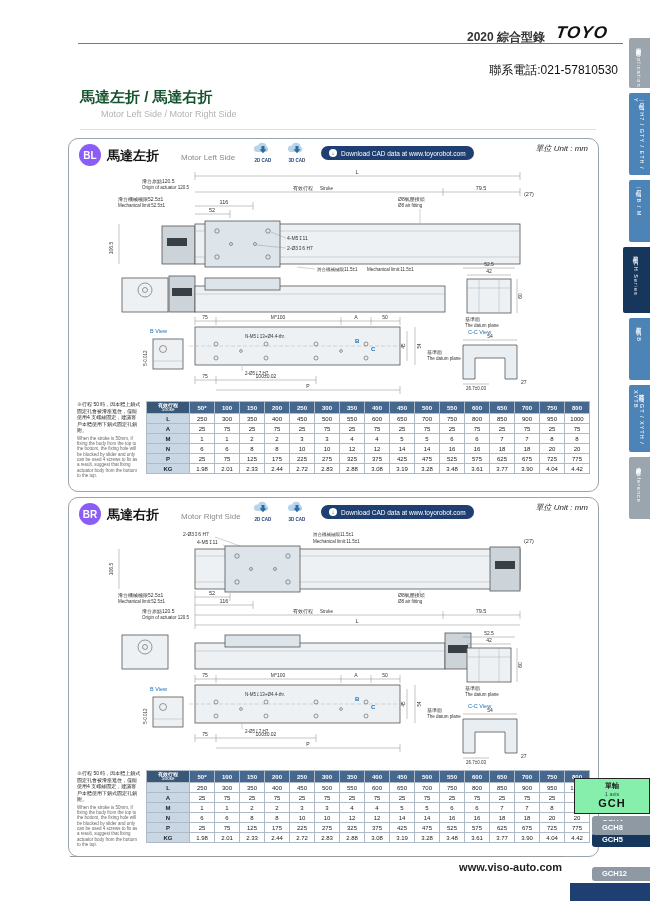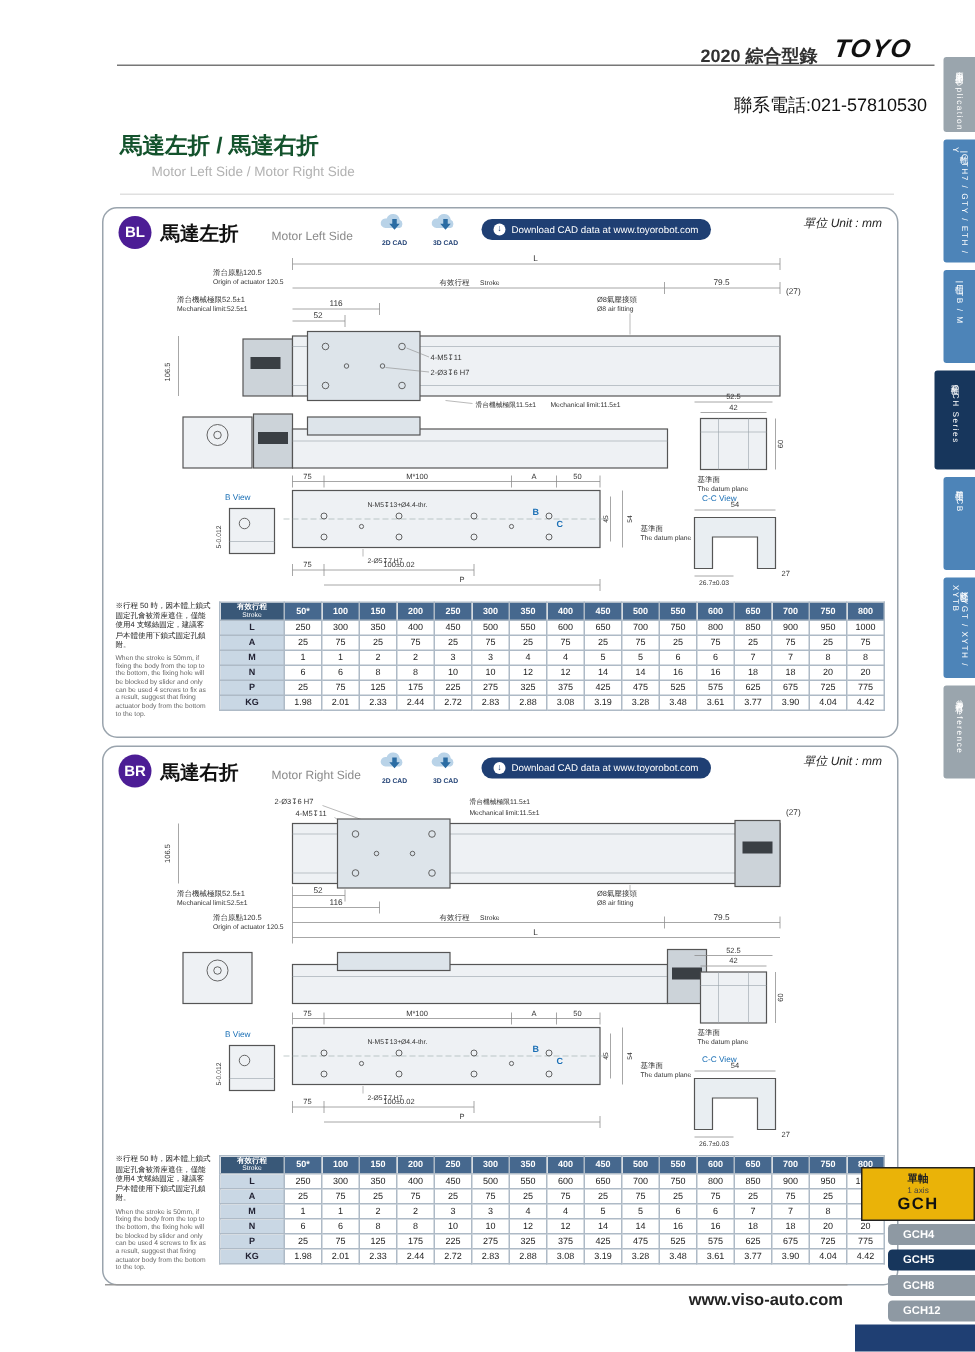--- a/index.html
+++ b/index.html
@@ -13,21 +13,21 @@
 
   
   .title-zh{position:absolute;top:88px;left:80px;font-size:15px;font-weight:bold;color:#14532d;}
   .title-en{position:absolute;top:109px;left:81px;font-size:9px;color:#b2b2b2;margin-left:20px;}
   .title-rule{position:absolute;top:129px;left:80px;width:516px;border-top:1px solid #e0e0e0;}
 
   
   .panel{position:absolute;left:68px;width:529px;border:1px solid #9aa4ad;border-radius:10px;background:#fff;}
   #panel-bl{top:138px;height:352px;}
   #panel-br{top:497px;height:358px;}
-  .badge{position:absolute;left:10px;top:5px;width:22px;height:22px;border-radius:50%;background:#4c1d95;color:#fff;font-weight:bold;font-size:10px;display:flex;align-items:center;justify-content:center;}
+  .badge{position:absolute;left:10px;top:5px;width:22px;height:22px;border-radius:50%;background:#8b5cf6;color:#fff;font-weight:bold;font-size:10px;display:flex;align-items:center;justify-content:center;}
   .p-title{position:absolute;left:38px;top:8px;font-size:13px;font-weight:bold;color:#111;}
   .p-title-en{position:absolute;left:112px;top:14px;font-size:8px;color:#8a8a8a;}
   .clouds{position:absolute;left:182px;top:2px;display:flex;gap:10px;}
   .cloud{text-align:center;cursor:pointer;}
   .cloud .clabel{font-size:4.5px;font-weight:bold;color:#1f3f73;margin-top:-1px;}
   .dl-pill{position:absolute;left:252px;top:7px;height:14px;background:#1f3f73;border-radius:8px;color:#fff;font-size:6.5px;display:flex;align-items:center;gap:4px;padding:0 8px;cursor:pointer;}
   .dl-pill .circ{width:8px;height:8px;border-radius:50%;background:#fff;color:#1f3f73;font-size:6px;line-height:8px;text-align:center;font-weight:bold;}
   .unit{position:absolute;top:4px;right:10px;font-size:8px;color:#222;font-style:italic;}
   .dwg{position:absolute;left:6px;top:29px;}
 
@@ -62,21 +62,21 @@
   table.stk td{background:#fff;color:#222;}
 
   
   .stab{position:absolute;left:629px;width:21px;display:flex;justify-content:center;align-items:flex-start;border-radius:2px 0 0 2px;cursor:pointer;}
   .stab span{writing-mode:vertical-rl;font-size:5.5px;color:#fff;letter-spacing:1px;margin-top:5px;}
   .stab.gray{background:#9aa5ad;}
   .stab.blue{background:#4d84b8;}
   .stab.dark{background:#17365c;left:623px;width:27px;}
 
   
-  .series-box{position:absolute;left:574px;top:778px;width:74px;height:34px;border:1.5px solid #222;background:#eab308;text-align:center;}
+  .series-box{position:absolute;left:574px;top:778px;width:74px;height:34px;border:1.5px solid #222;background:#86efac;text-align:center;}
   .series-box .szh{font-size:7px;font-weight:bold;color:#222;margin-top:2px;}
   .series-box .sen{font-size:5.5px;color:#444;}
   .series-box .scode{font-size:11px;font-weight:bold;color:#111;letter-spacing:1px;}
   .sitem{position:absolute;left:592px;width:58px;height:14px;background:#8e99a3;color:#fff;font-size:7.5px;font-weight:bold;line-height:14px;padding-left:10px;box-sizing:border-box;border-radius:3px 0 0 3px;cursor:pointer;}
   .sitem.active{background:#17365c;}
   .navy-block{position:absolute;left:570px;top:883px;width:80px;height:18px;background:#1f3f73;}
 
   
   .footer-line{position:absolute;top:856px;left:70px;width:495px;border-top:1px solid #999;}
   .footer-url{position:absolute;top:861px;right:88px;font-size:11px;font-weight:bold;color:#222;cursor:pointer;}
@@ -741,18 +741,18 @@
     <span>參考資料 Reference</span>
   </div>
 
 <div class="series-box">
   <div class="szh">單軸</div>
   <div class="sen">1 axis</div>
   <div class="scode">GCH</div>
 </div>
 <div class="sitem" style="top:816px;">GCH4</div>
 <div class="sitem active" style="top:833px;">GCH5</div>
-<div class="sitem" style="top:850px;">GCH8</div>
+<div class="sitem" style="top:821px;">GCH8</div>
 <div class="sitem" style="top:867px;">GCH12</div>
 <div class="navy-block"></div>
 
 <div class="footer-line"></div>
 <div class="footer-url">www.viso-auto.com</div>
 
 </body></html>

